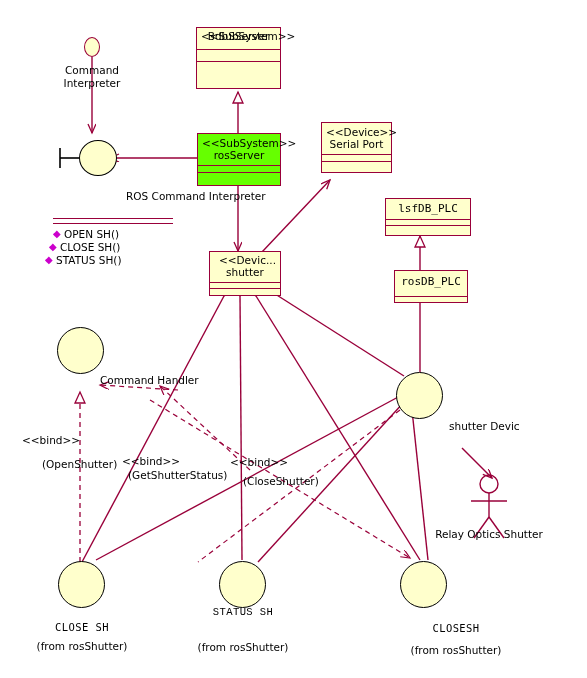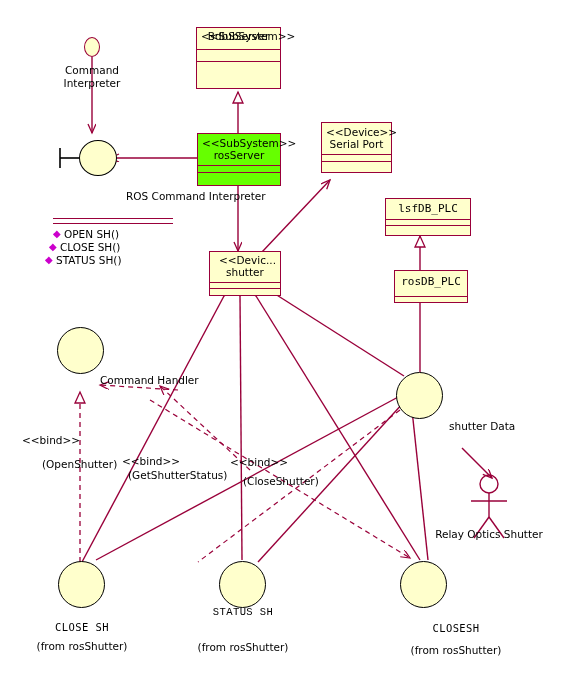--- a/index.html
+++ b/index.html
@@ -192,21 +192,21 @@
       <span>STATUS SH()</span>
     </div>
   </div>
 
   <div class="circle" style="left:57px;top:327px;width:47px;height:47px;"></div>
 
   <div class="circle" style="left:396px;top:372px;width:47px;height:47px;"></div>
 
   <div class="lbl" style="left:100px;top:374px;">Command Handler</div>
 
-  <div class="lbl" style="left:449px;top:420px;">shutter Data</div>
+  <div class="lbl" style="left:449px;top:420px;">shutter Devic</div>
 
   <div class="lbl c" style="left:414px;top:528px;width:150px;">Relay Optics Shutter</div>
 
   <div class="lbl" style="left:22px;top:434px;">&lt;&lt;bind&gt;&gt;</div>
   <div class="lbl" style="left:42px;top:458px;">(OpenShutter)</div>
 
   <div class="lbl" style="left:122px;top:455px;">&lt;&lt;bind&gt;&gt;</div>
   <div class="lbl" style="left:128px;top:469px;">(GetShutterStatus)</div>
 
   <div class="lbl" style="left:230px;top:456px;">&lt;&lt;bind&gt;&gt;</div>

